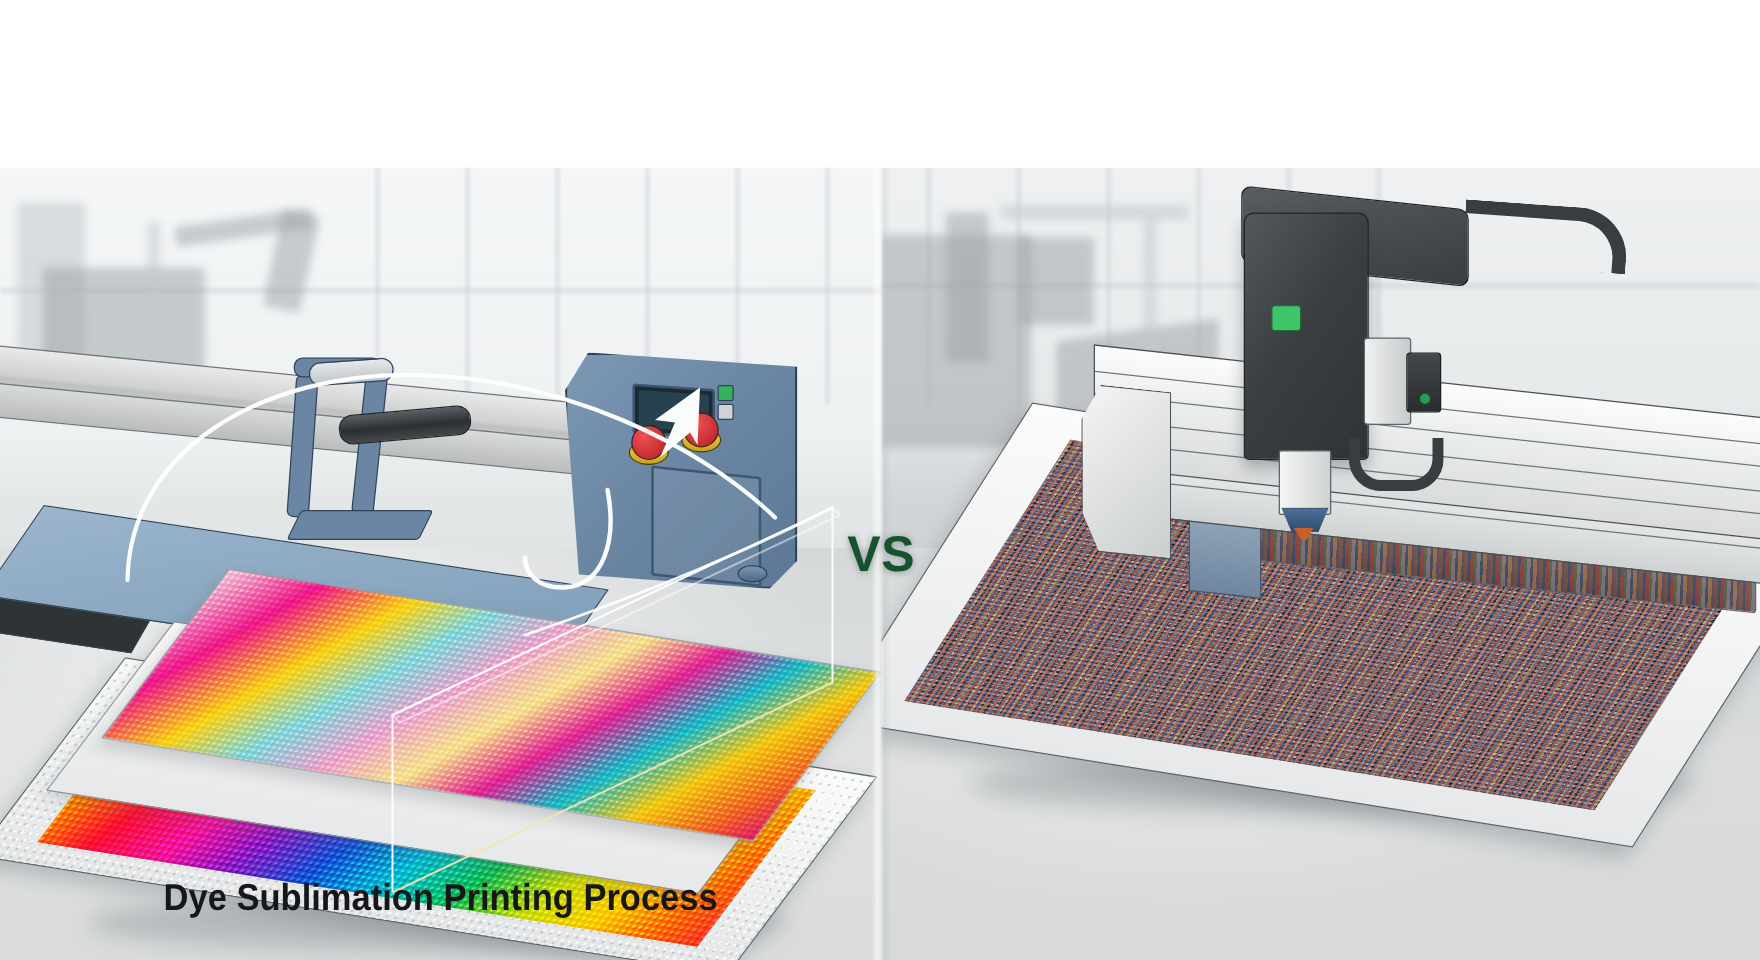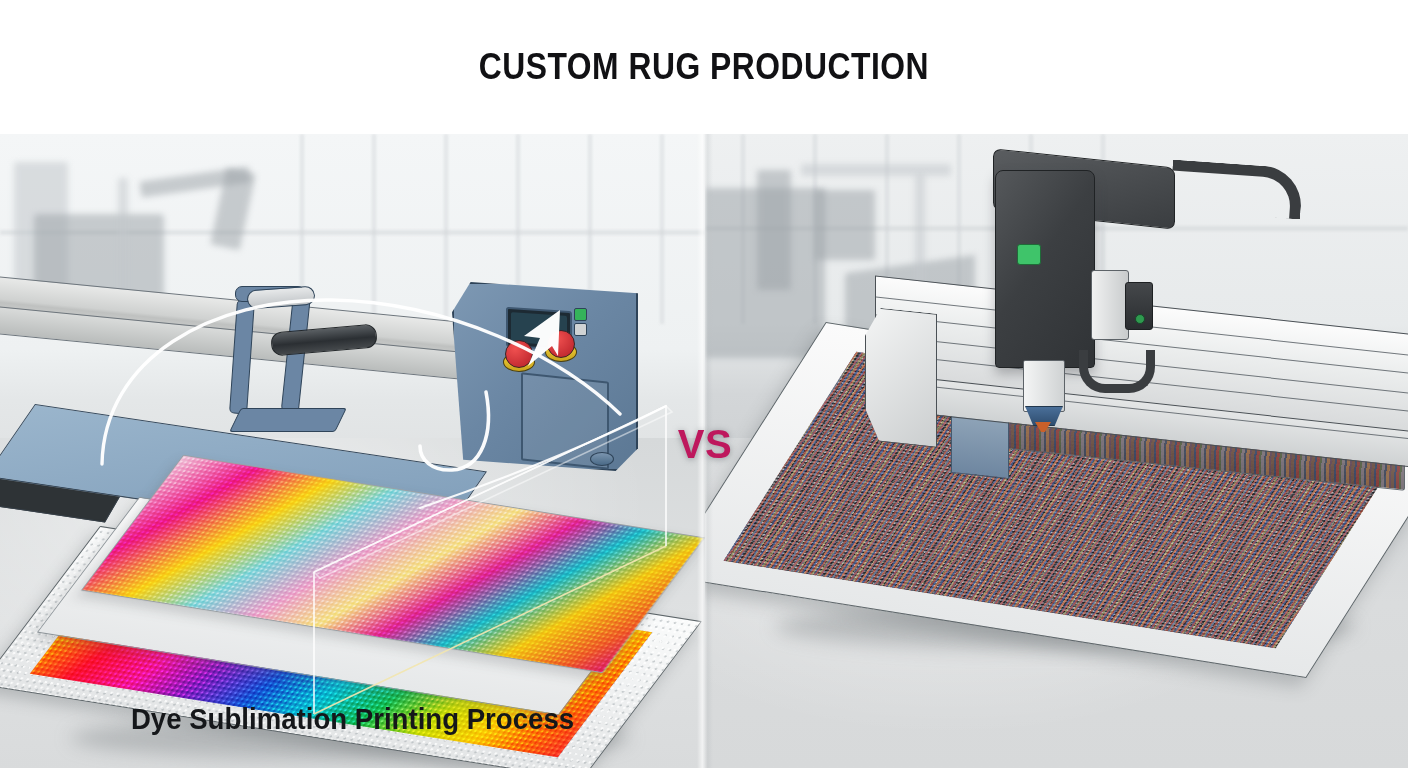--- a/index.html
+++ b/index.html
@@ -62,21 +62,21 @@
     background:radial-gradient(ellipse at 35% 20%,rgba(255,255,255,.55),rgba(255,255,255,0) 62%);
   }
 
   
   .seam{
     position:absolute;left:697px;top:0;width:16px;height:634px;z-index:40;
     background:linear-gradient(to right,rgba(255,255,255,.0),rgba(255,255,255,.65),rgba(160,166,170,.18),rgba(255,255,255,0));
   }
   .vs-badge{
     position:absolute;left:705px;top:310px;transform:translate(-50%,-50%);
-    z-index:45;color:#be185d;font-size:40px;font-weight:700;letter-spacing:.5px;
+    z-index:45;color:#14532d;font-size:40px;font-weight:700;letter-spacing:.5px;
     text-shadow:0 1px 6px rgba(90,95,100,.55);
   }
 
   
   .press-rail{
     position:absolute;left:-40px;top:166px;width:560px;height:48px;
     background:linear-gradient(to bottom,#e8e9e8,#cfd1d0 45%,#bfc1c0 52%,#d8dad9);
     transform:skewY(5.6deg);border-top:1px solid #6d757c;border-bottom:1px solid #6d757c;
   }
   .press-rail.second{top:196px;height:26px;background:linear-gradient(to bottom,#d9dbda,#b9bcbb);}
@@ -342,23 +342,20 @@
   .shadow-blob{
     position:absolute;border-radius:50%;filter:blur(9px);
     background:rgba(110,116,121,.34);
   }
 </style>
 </head>
 <body>
 
 <div class="infographic">
 
-  <div class="title-band">
-    <div class="title-text">CUSTOM RUG PRODUCTION</div>
-  </div>
 
   <div class="stage">
 
     <div class="panel panel-left">
       <div class="bg-left"></div>
 
       <div class="windows">
         <div class="mullion" style="left:300px"></div>
         <div class="mullion" style="left:372px"></div>
         <div class="mullion" style="left:444px"></div>

